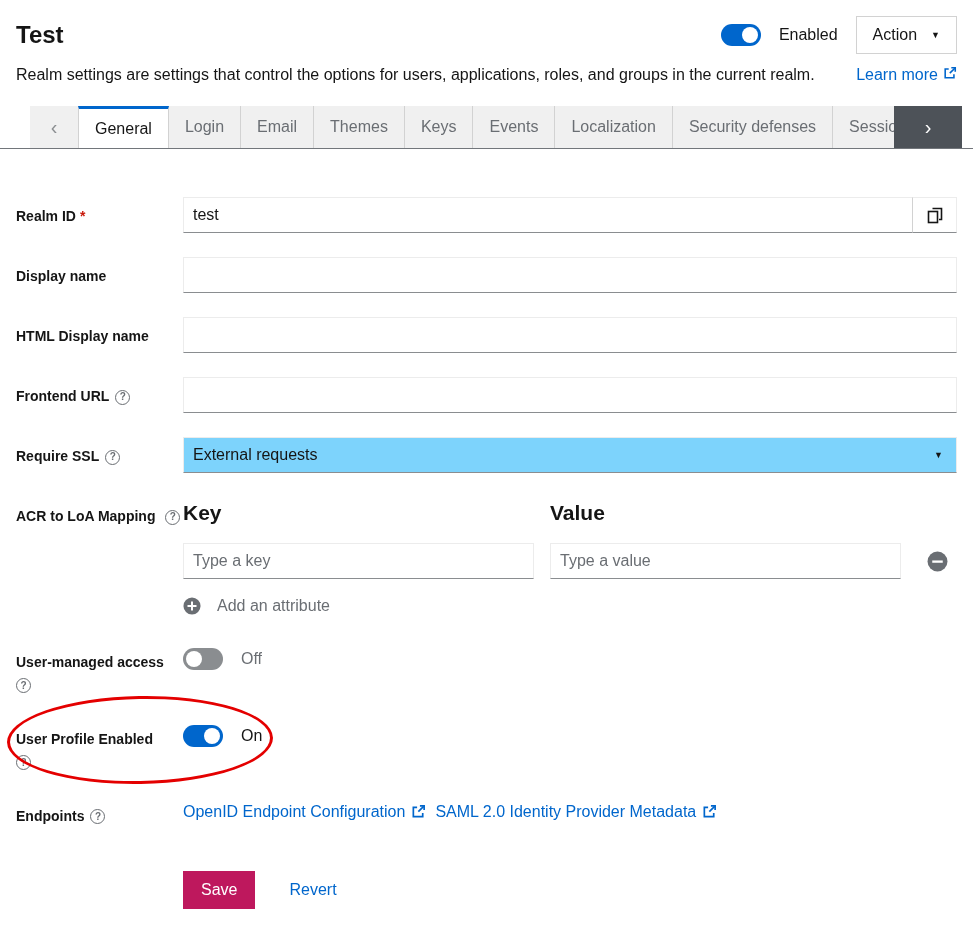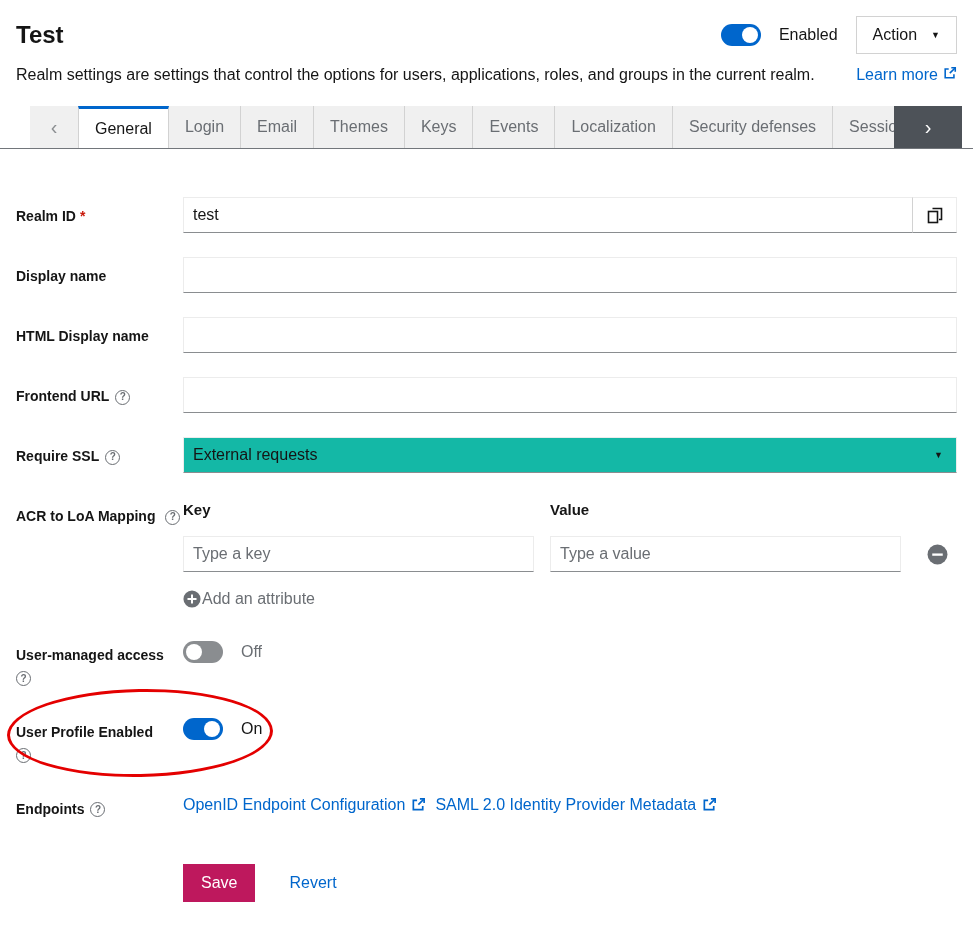--- a/index.html
+++ b/index.html
@@ -39,28 +39,28 @@
   .label-col{width:167px;flex-shrink:0;padding-top:8px;font-size:14px;font-weight:700;line-height:1.6}
   .required{color:#c9190b;margin-left:4px}
   .control-col{flex:1;min-width:0}
 
   .pf-input{display:block;width:100%;height:36px;border:1px solid #ececec;border-bottom-color:#8a8d90;padding:0 9px;font-size:16px;font-family:inherit;color:#151515;background:#fff}
   .pf-input::placeholder{color:#6a6e73;opacity:1}
   .input-group{display:flex}
   .input-group .pf-input{border-right:none}
   .copy-btn{width:45px;height:36px;border:1px solid #ececec;border-bottom-color:#8a8d90;border-left:1px solid #d2d2d2;background:#fff;cursor:pointer;display:flex;align-items:center;justify-content:center;flex-shrink:0}
 
-  .select{display:flex;align-items:center;justify-content:space-between;height:36px;border:1px solid #ececec;border-bottom-color:#8a8d90;padding:0 13px 0 9px;cursor:pointer;background:#14b8a6}
+  .select{display:flex;align-items:center;justify-content:space-between;height:36px;border:1px solid #ececec;border-bottom-color:#8a8d90;padding:0 13px 0 9px;cursor:pointer;background:#7dd3fc}
 
   .help{display:inline-flex;align-items:center;justify-content:center;width:15px;height:15px;border:1px solid #6a6e73;border-radius:50%;color:#6a6e73;font-size:10px;font-weight:700;margin-left:6px;cursor:pointer;vertical-align:1px}
 
   .kv-grid{display:grid;grid-template-columns:1fr 1fr 40px;column-gap:16px;align-items:center}
-  .kv-header{font-size:15px;font-weight:700;margin-bottom:18px;padding-top:4px}
+  .kv-header{font-size:21px;font-weight:700;margin-bottom:18px;padding-top:4px}
   .icon-btn{background:none;border:none;padding:0;cursor:pointer;display:flex;align-items:center;justify-content:center}
-  .add-attr{display:inline-flex;align-items:center;gap:1px;color:#6a6e73;font-size:16px;margin-top:18px;cursor:pointer;font-weight:500}
+  .add-attr{display:inline-flex;align-items:center;gap:16px;color:#6a6e73;font-size:16px;margin-top:18px;cursor:pointer;font-weight:500}
 
   .switch-line{display:flex;align-items:center;gap:18px;padding-top:5px}
   .state-off{color:#6a6e73}
   .state-on{color:#151515}
 
   .endpoint-links{display:flex;flex-direction:row;gap:9px;padding-top:6px}
   .ep-link{color:#0066cc;text-decoration:none;display:inline-flex;align-items:center;gap:6px;cursor:pointer;width:fit-content}
 
   .actions{display:flex;align-items:center;gap:34px;margin-top:44px;padding-left:167px}
   .save-btn{background:#be185d;color:#fff;border:none;padding:10px 18px;font-size:16px;font-family:inherit;cursor:pointer}

